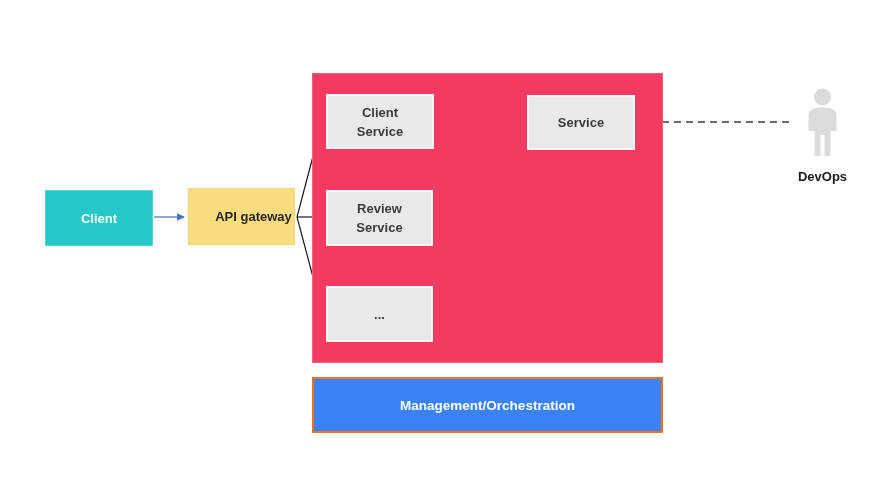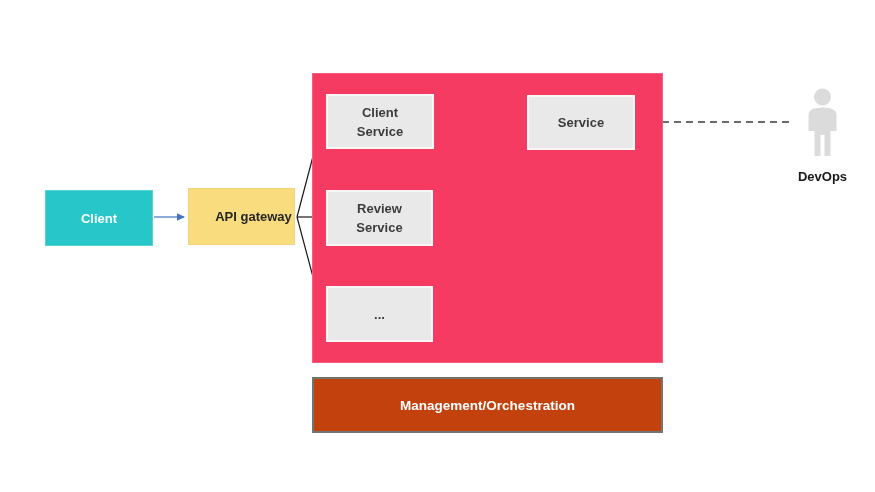--- a/index.html
+++ b/index.html
@@ -59,22 +59,22 @@
     background: #e9e9e9;
     border: 2px solid #f7f7f7;
     color: #3c3c3c;
   }
   .node-catalog-service { left: 326px; top: 94px;  width: 108px; height: 55px; }
   .node-service         { left: 527px; top: 95px;  width: 108px; height: 55px; }
   .node-review-service  { left: 326px; top: 190px; width: 107px; height: 56px; align-items: center; }
   .node-more-services   { left: 326px; top: 286px; width: 107px; height: 56px; }
   .node-management {
     left: 312px; top: 377px; width: 351px; height: 56px;
-    background: #c2410c;
-    border: 2px solid #737373;
+    background: #3b82f6;
+    border: 2px solid #f97316;
     color: #ffffff;
     font-size: 13.5px;
   }
   .devops-figure {
     position: absolute;
     left: 795px; top: 86px;
     width: 55px; height: 74px;
   }
   .devops-label {
     position: absolute;

